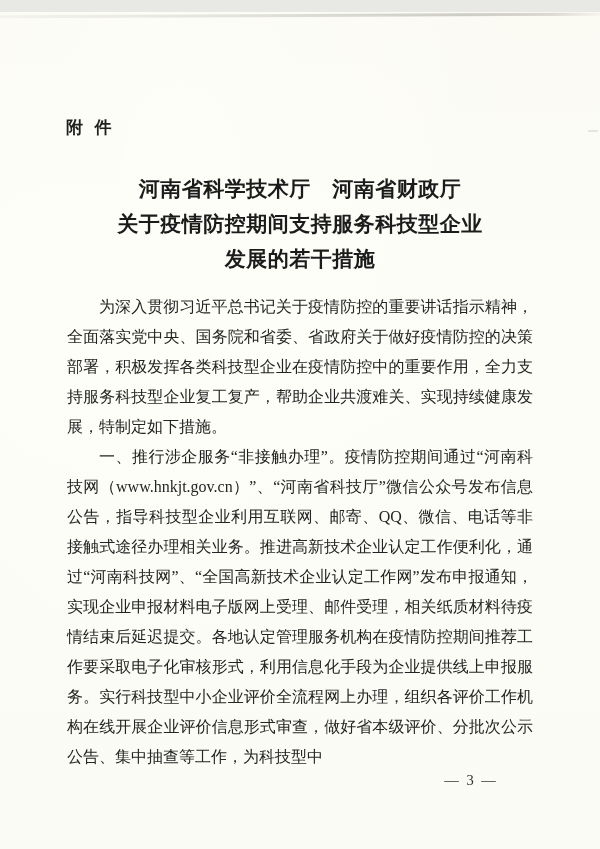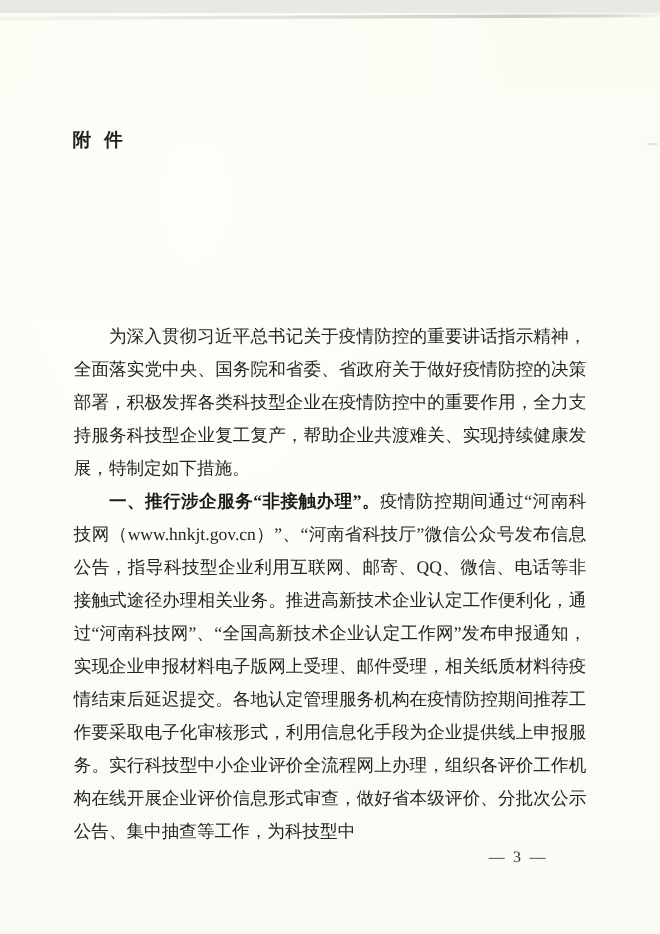--- a/index.html
+++ b/index.html
@@ -75,21 +75,21 @@
     line-height: 30px;
     text-align: justify;
     color: #242424;
   }
   .document-body p {
     margin: 0;
     padding: 0;
     text-indent: 2em;
   }
   .document-body .b {
-    font-weight: bold;
+    font-weight: normal;
     color: #1c1c1c;
   }
   .page-number {
     position: absolute;
     top: 760px;
     left: 428px;
     width: 86px;
     text-align: center;
     font-size: 14.5px;
     letter-spacing: 2px;
@@ -100,20 +100,25 @@
 </head>
 <body>
 
 <div class="doc-page">
 
   <div class="scan-edge-top"></div>
   <div class="scan-smudge-right"></div>
 
   <div class="attachment-label">附  件</div>
 
+  <div class="doc-title">
+    <div>河南省科学技术厅　河南省财政厅</div>
+    <div>关于疫情防控期间支持服务科技型企业</div>
+    <div>发展的若干措施</div>
+  </div>
 
   <div class="document-body">
       <p><span>为深入贯彻习近平总书记关于疫情防控的重要讲话指示精神，全面落实党中央、国务院和省委、省政府关于做好疫情防控的决策部署，积极发挥各类科技型企业在疫情防控中的重要作用，全力支持服务科技型企业复工复产，帮助企业共渡难关、实现持续健康发展，特制定如下措施。</span></p>
       <p><span class="b">一、推行涉企服务“非接触办理”。</span><span>疫情防控期间通过“河南科技网（www.hnkjt.gov.cn）”、“河南省科技厅”微信公众号发布信息公告，指导科技型企业利用互联网、邮寄、QQ、微信、电话等非接触式途径办理相关业务。推进高新技术企业认定工作便利化，通过“河南科技网”、“全国高新技术企业认定工作网”发布申报通知，实现企业申报材料电子版网上受理、邮件受理，相关纸质材料待疫情结束后延迟提交。各地认定管理服务机构在疫情防控期间推荐工作要采取电子化审核形式，利用信息化手段为企业提供线上申报服务。实行科技型中小企业评价全流程网上办理，组织各评价工作机构在线开展企业评价信息形式审查，做好省本级评价、分批次公示公告、集中抽查等工作，为科技型中</span></p>
     </div>
 
   <div class="page-number">— 3 —</div>
 
 </div>
 

